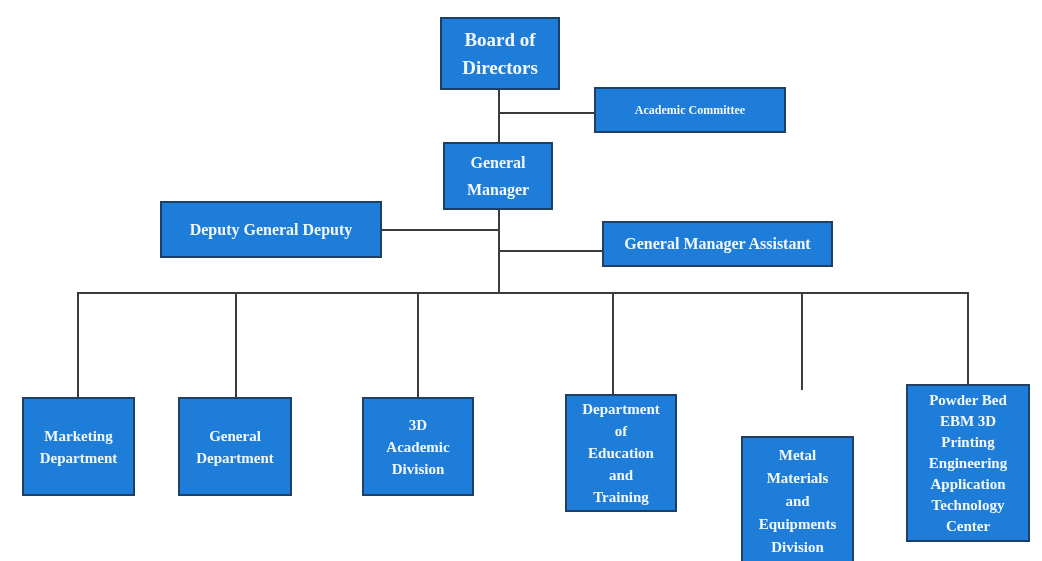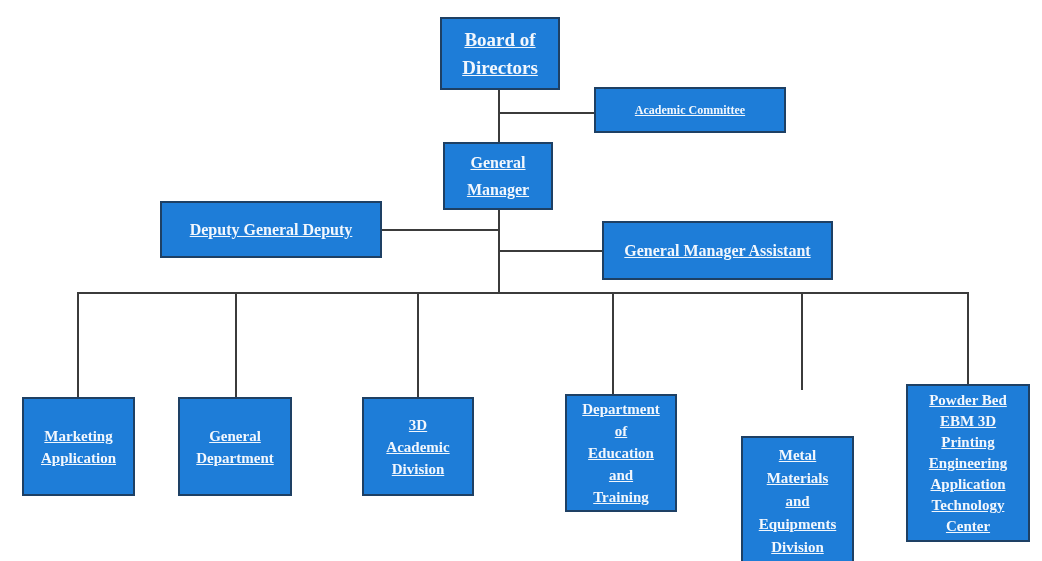--- a/index.html
+++ b/index.html
@@ -29,35 +29,34 @@
     color: var(--text);
     font-weight: bold;
     text-align: center;
     white-space: pre-line;
     display: flex;
     align-items: center;
     justify-content: center;
     font-size: 15px;
     line-height: 22px;
     padding: 18px;
-    text-decoration: underline;
   }
   .hline, .vline {
     position: absolute;
     background: var(--connector);
   }
   .hline { height: 2px; }
   .vline { width: 2px; }
 
   
   #n-board      { left: 440px; top: 17px;  width: 120px; height: 73px;  font-size: 19px; line-height: 28px; }
   #n-academic   { left: 594px; top: 87px;  width: 192px; height: 46px;  font-size: 12px; }
   #n-gm         { left: 443px; top: 142px; width: 110px; height: 68px;  font-size: 16px; line-height: 27px; }
   #n-deputy     { left: 160px; top: 201px; width: 222px; height: 57px;  font-size: 16px; }
-  #n-assistant  { left: 602px; top: 221px; width: 231px; height: 59px;  font-size: 16px; }
+  #n-assistant  { left: 602px; top: 221px; width: 231px; height: 46px;  font-size: 16px; }
   #n-marketing  { left: 22px;  top: 397px; width: 113px; height: 99px; }
   #n-generaldept{ left: 178px; top: 397px; width: 114px; height: 99px; }
   #n-printing   { left: 362px; top: 397px; width: 112px; height: 99px; }
   #n-education  { left: 565px; top: 394px; width: 112px; height: 118px; }
   #n-metal      { left: 741px; top: 389px; width: 113px; height: 130px; line-height: 23px; margin-top: 47px; }
   #n-powder     { left: 906px; top: 384px; width: 124px; height: 158px; line-height: 21px; }
 
   
   #c-trunk-top    { left: 498px; top: 90px;  height: 53px; }
   #c-academic-h   { left: 499px; top: 112px; width: 96px; }
@@ -91,21 +90,21 @@
   <div class="vline" id="c-drop-6"></div>
 
   <div class="node" id="n-board">Board of
 Directors</div>
   <div class="node" id="n-academic">Academic Committee</div>
   <div class="node" id="n-gm">General
 Manager</div>
   <div class="node" id="n-deputy">Deputy General Deputy</div>
   <div class="node" id="n-assistant">General Manager Assistant</div>
   <div class="node" id="n-marketing">Marketing
-Application</div>
+Department</div>
   <div class="node" id="n-generaldept">General
 Department</div>
   <div class="node" id="n-printing">3D Academic
 Division</div>
   <div class="node" id="n-education">Department
 of
 Education
 and
 Training</div>
   <div class="node" id="n-metal">Metal

